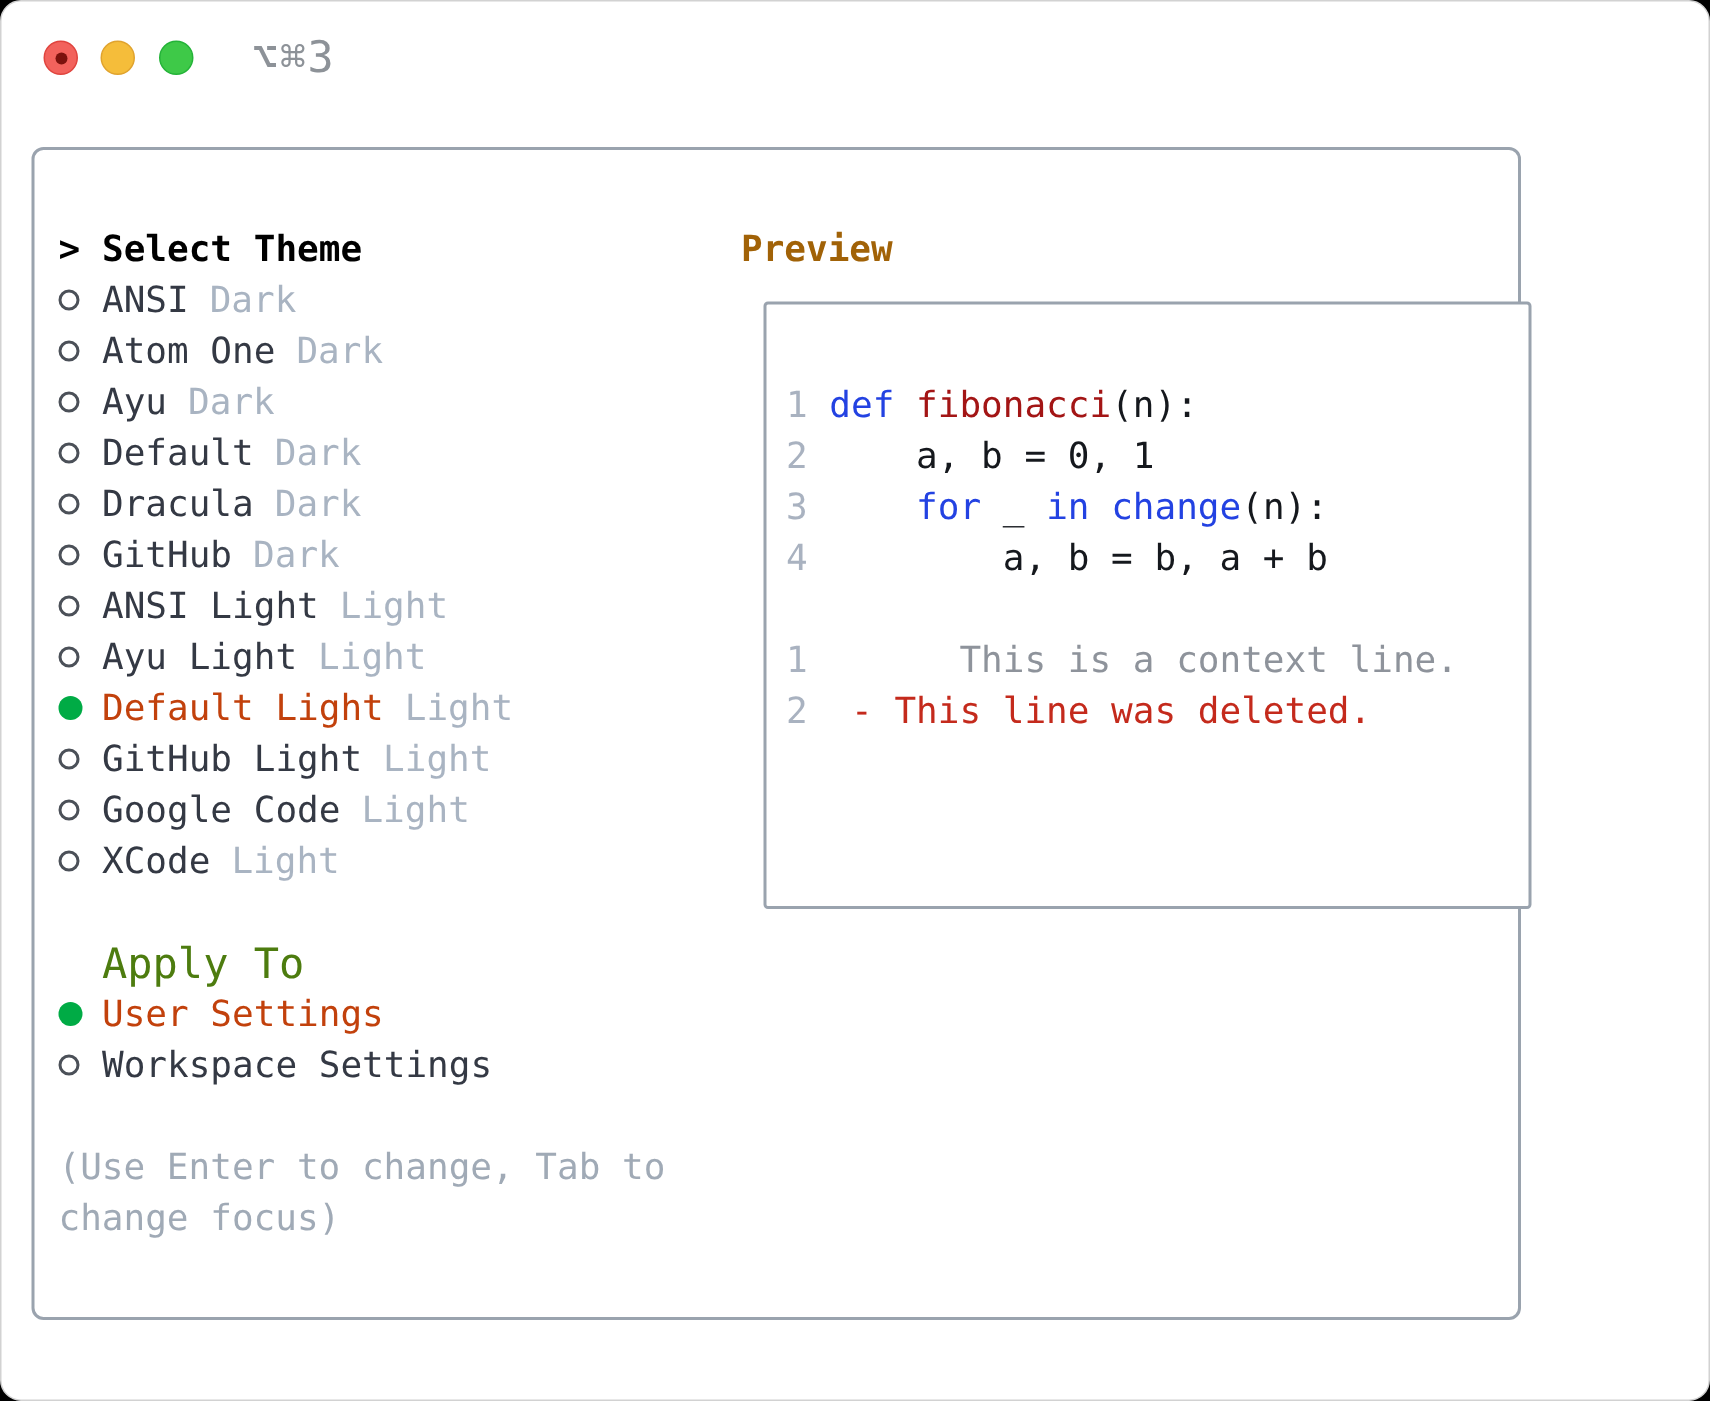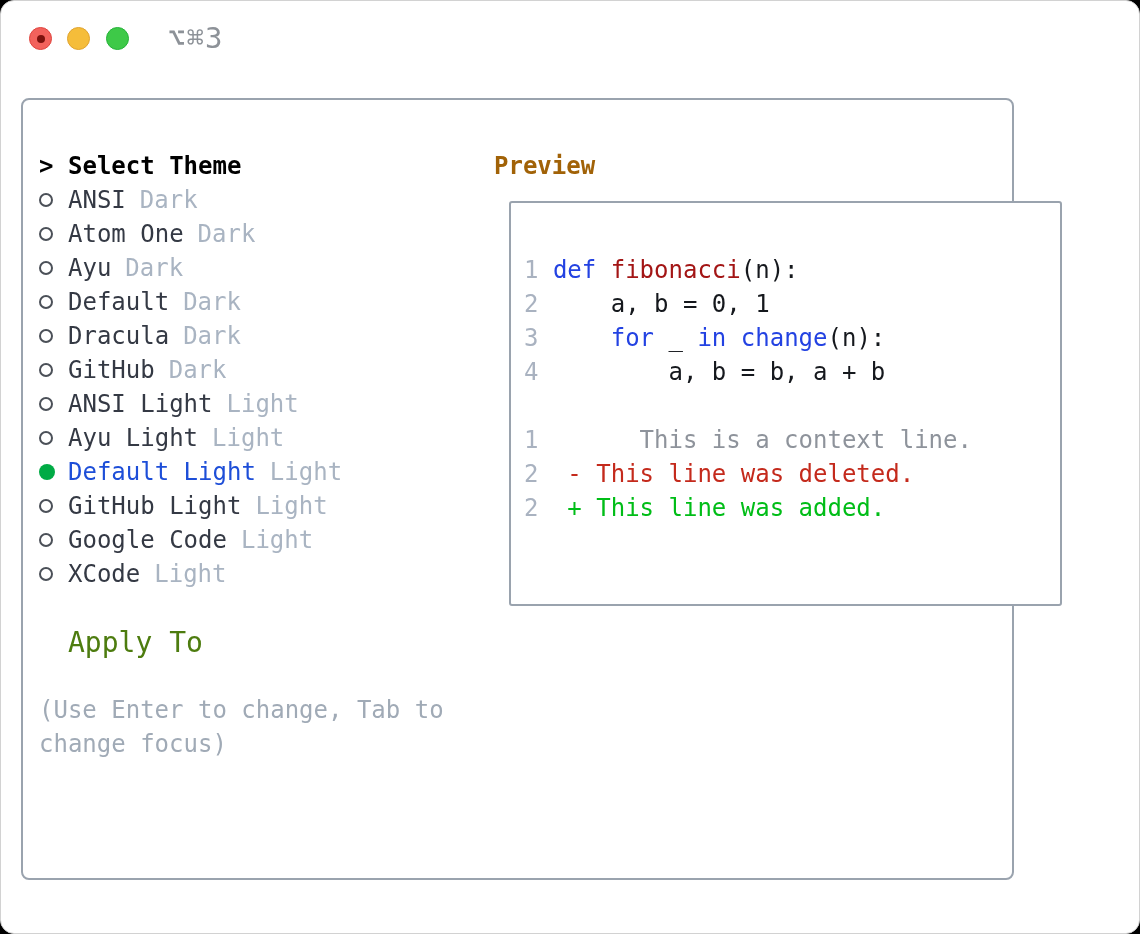--- a/index.html
+++ b/index.html
@@ -43,36 +43,36 @@
   .hdr-label { font-weight: bold; color: #000; font-size: 24px; }
   .ring {
     width: 14px; height: 14px; border-radius: 50%;
     border: 2px solid #4b5058; display: inline-block;
   }
   .dot-sel {
     width: 16px; height: 16px; border-radius: 50%;
     background: #00ab45; display: inline-block;
   }
   .nm { font-size: 24px; color: #343944; }
-  .row.sel .nm { color: #1d4ed8; text-align: center; }
+  .row.sel .nm { color: #c2410c; text-align: center; }
   .tag { font-size: 24px; color: #a9b4c2; margin-left: 14px; }
   .gap { height: 34px; }
   .apply-label { font-size: 28px; color: #4d7c0f; }
   .hint {
     margin-top: 34px; width: 424px;
     font-size: 24px; line-height: 34px; color: #a0aab6; white-space: normal;
   }
   
   .preview-title {
     position: absolute; left: 471px; top: 49px;
     font-size: 24px; line-height: 34px; font-weight: bold; color: #a16207;
   }
   .preview-box {
     position: absolute; left: 486px; top: 101px;
-    width: 553px; height: 405px;
+    width: 512px; height: 405px;
     border: 2px solid #9aa3ae; border-radius: 3px; background: #fff;
     padding: 50px 8px 0 13px; overflow: hidden;
   }
   .cl { height: 34px; line-height: 34px; font-size: 24px; white-space: pre; }
   .ln     { color: #a9b2c0; }
   .tk-kw  { color: #2342e2; }
   .tk-fn  { color: #a31515; }
   .tk-pl  { color: #15181d; }
   .tk-ctx { color: #8e939b; }
   .tk-del { color: #c42a1c; }
@@ -111,33 +111,36 @@
           <div class="row"><span class="pfx"><span class="ring"></span></span><span class="nm">Google Code</span><span class="tag">Light</span></div>
           <div class="row"><span class="pfx"><span class="ring"></span></span><span class="nm">XCode</span><span class="tag">Light</span></div>
         </div>
 
       <div class="gap"></div>
 
       <div class="row">
         <span class="pfx"></span><span class="apply-label">Apply To</span>
       </div>
 
+      <div id="apply-rows">
+          <div class="row sel"><span class="pfx"><span class="dot-sel"></span></span><span class="nm">User Settings</span></div>
+          <div class="row"><span class="pfx"><span class="ring"></span></span><span class="nm">Workspace Settings</span></div>
+        </div>
 
       <div class="hint">(Use Enter to change, Tab to change focus)</div>
     </div>
 
     <div class="preview-title">Preview</div>
 
     <div class="preview-box">
       <div id="preview-lines">
           <div class="cl"><span class="ln">1 </span><span class="tk-kw">def</span><span class="tk-pl"> </span><span class="tk-fn">fibonacci</span><span class="tk-pl">(n):</span></div>
           <div class="cl"><span class="ln">2 </span><span class="tk-pl">    a, b = 0, 1</span></div>
           <div class="cl"><span class="ln">3 </span><span class="tk-pl">    </span><span class="tk-kw">for</span><span class="tk-pl"> _ </span><span class="tk-kw">in</span><span class="tk-pl"> </span><span class="tk-kw">change</span><span class="tk-pl">(n):</span></div>
           <div class="cl"><span class="ln">4 </span><span class="tk-pl">        a, b = b, a + b</span></div>
           <div class="cl"><span class="ln"></span></div>
           <div class="cl"><span class="ln">1 </span><span class="tk-ctx">      This is a context line.</span></div>
           <div class="cl"><span class="ln">2 </span><span class="tk-del"> - This line was deleted.</span></div>
-          <div class="cl"><span class="ln">2 </span><span class="tk-add"> + This line was added.</span></div>
         </div>
     </div>
 
   </div>
 </div>
 
 </body></html>

